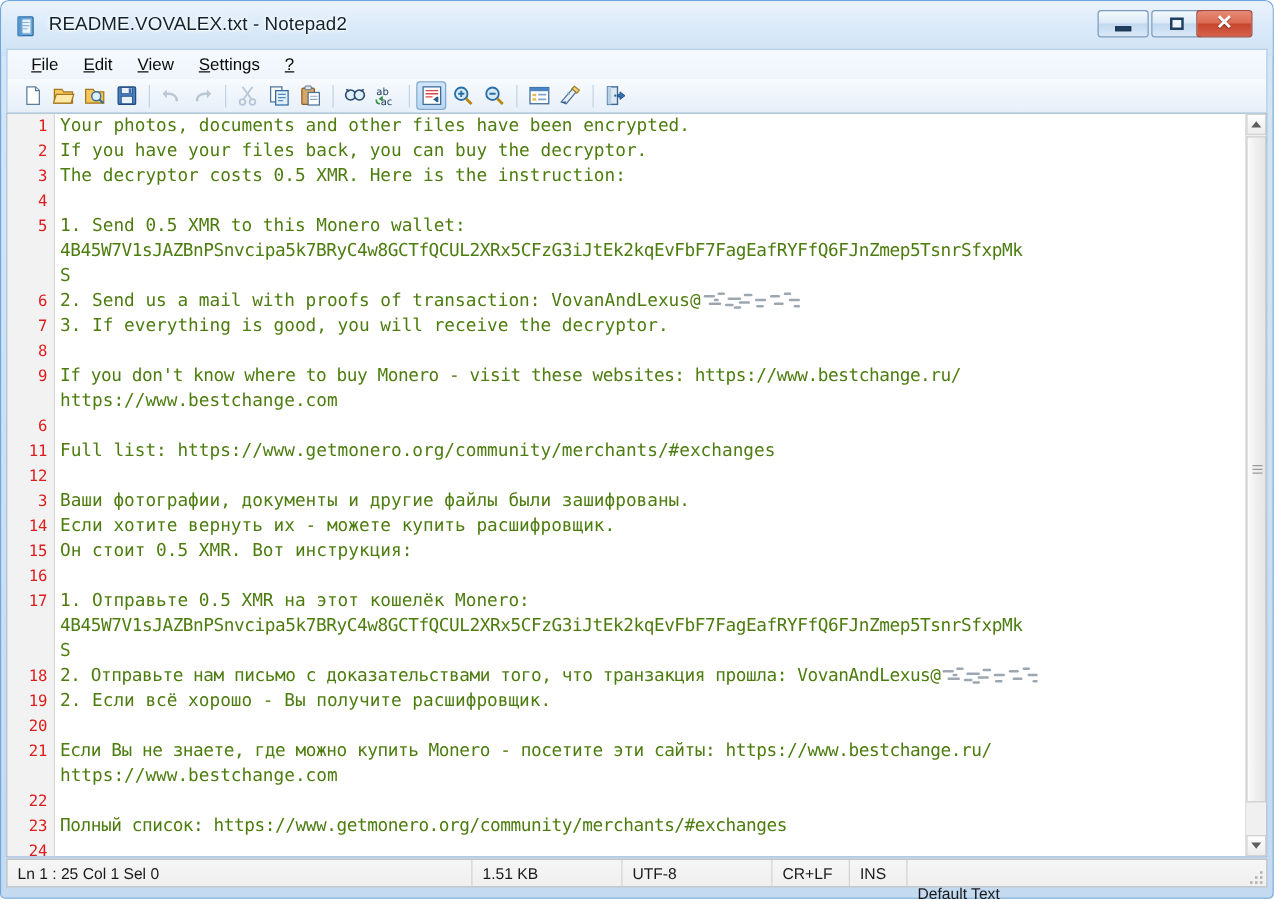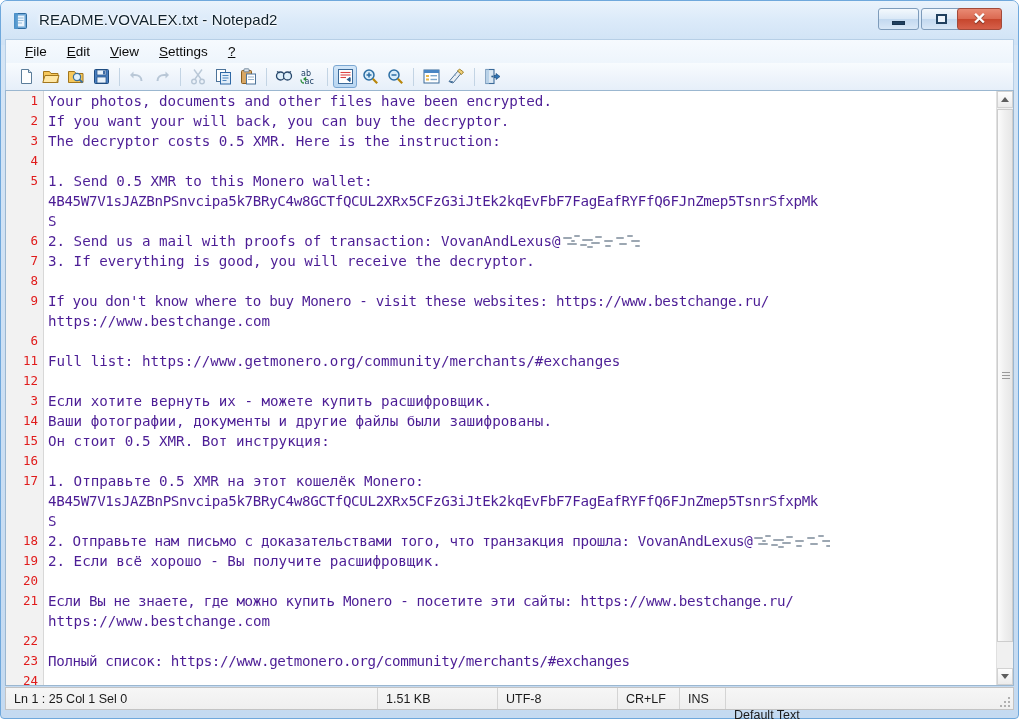--- a/index.html
+++ b/index.html
@@ -111,21 +111,21 @@
     border-right: 1px solid #d8d8d8;
   }
   #textarea {
     position: absolute; left: 39px; top: 0; right: 17px; bottom: 0;
     overflow: hidden;
   }
   .row {
     height: 20px; line-height: 20px;
     font-family: "DejaVu Sans Mono", "Liberation Mono", monospace;
     font-size: 14.2px;
-    color: #4c1d95;
+    color: #4d7c0f;
     white-space: pre;
     position: relative;
   }
   .lnum {
     position: absolute; right: 5px; top: 0;
     height: 20px; line-height: 20px;
     font-family: "DejaVu Sans Mono","Liberation Mono", monospace;
     font-size: 12.5px;
     color: #e01b1b;
     text-align: right;
@@ -481,36 +481,36 @@
         </div>
         <div class="gutter-row">
           <span class="lnum">23</span>
         </div>
         <div class="gutter-row">
           <span class="lnum">24</span>
         </div>
       </div>
     <div id="textarea">
         <div class="row"><span class="txt">Your photos, documents and other files have been encrypted.</span></div>
-        <div class="row"><span class="txt">If you want your will back, you can buy the decryptor.</span></div>
+        <div class="row"><span class="txt">If you have your files back, you can buy the decryptor.</span></div>
         <div class="row"><span class="txt">The decryptor costs 0.5 XMR. Here is the instruction:</span></div>
         <div class="row"><span class="txt"></span></div>
         <div class="row"><span class="txt">1. Send 0.5 XMR to this Monero wallet:</span></div>
         <div class="row mono-small"><span class="txt">4B45W7V1sJAZBnPSnvcipa5k7BRyC4w8GCTfQCUL2XRx5CFzG3iJtEk2kqEvFbF7FagEafRYFfQ6FJnZmep5TsnrSfxpMk</span></div>
         <div class="row"><span class="txt">S</span></div>
         <div class="row"><span class="txt">2. Send us a mail with proofs of transaction: VovanAndLexus@</span><span class="redact"><i style="left: 2px; top: 3px; width: 9px; height: 2px;"></i><i style="left: 13px; top: 1px; width: 6px; height: 2px;"></i><i style="left: 21px; top: 5px; width: 11px; height: 2px;"></i><i style="left: 34px; top: 2px; width: 7px; height: 2px;"></i><i style="left: 43px; top: 6px; width: 9px; height: 2px;"></i><i style="left: 55px; top: 3px; width: 8px; height: 2px;"></i><i style="left: 66px; top: 1px; width: 6px; height: 2px;"></i><i style="left: 6px; top: 9px; width: 10px; height: 2px;"></i><i style="left: 19px; top: 10px; width: 7px; height: 2px;"></i><i style="left: 30px; top: 8px; width: 9px; height: 2px;"></i><i style="left: 44px; top: 11px; width: 6px; height: 2px;"></i><i style="left: 58px; top: 9px; width: 8px; height: 2px;"></i><i style="left: 70px; top: 6px; width: 9px; height: 2px;"></i><i style="left: 74px; top: 11px; width: 5px; height: 2px;"></i><i style="left: 10px; top: 6px; width: 4px; height: 2px;"></i><i style="left: 26px; top: 12px; width: 6px; height: 2px;"></i></span></div>
         <div class="row"><span class="txt">3. If everything is good, you will receive the decryptor.</span></div>
         <div class="row"><span class="txt"></span></div>
         <div class="row mono-small"><span class="txt">If you don't know where to buy Monero - visit these websites: https://www.bestchange.ru/</span></div>
         <div class="row"><span class="txt">https://www.bestchange.com</span></div>
         <div class="row"><span class="txt"></span></div>
         <div class="row"><span class="txt">Full list: https://www.getmonero.org/community/merchants/#exchanges</span></div>
         <div class="row"><span class="txt"></span></div>
+        <div class="row"><span class="txt">Ваши фотографии, документы и другие файлы были зашифрованы.</span></div>
         <div class="row"><span class="txt">Если хотите вернуть их - можете купить расшифровщик.</span></div>
-        <div class="row"><span class="txt">Ваши фотографии, документы и другие файлы были зашифрованы.</span></div>
         <div class="row"><span class="txt">Он стоит 0.5 XMR. Вот инструкция:</span></div>
         <div class="row"><span class="txt"></span></div>
         <div class="row"><span class="txt">1. Отправьте 0.5 XMR на этот кошелёк Monero:</span></div>
         <div class="row mono-small"><span class="txt">4B45W7V1sJAZBnPSnvcipa5k7BRyC4w8GCTfQCUL2XRx5CFzG3iJtEk2kqEvFbF7FagEafRYFfQ6FJnZmep5TsnrSfxpMk</span></div>
         <div class="row"><span class="txt">S</span></div>
         <div class="row mono-small"><span class="txt">2. Отправьте нам письмо с доказательствами того, что транзакция прошла: VovanAndLexus@</span><span class="redact redact2"><i style="left: 2px; top: 3px; width: 9px; height: 2px;"></i><i style="left: 13px; top: 1px; width: 6px; height: 2px;"></i><i style="left: 21px; top: 5px; width: 11px; height: 2px;"></i><i style="left: 34px; top: 2px; width: 7px; height: 2px;"></i><i style="left: 43px; top: 6px; width: 9px; height: 2px;"></i><i style="left: 55px; top: 3px; width: 8px; height: 2px;"></i><i style="left: 66px; top: 1px; width: 6px; height: 2px;"></i><i style="left: 6px; top: 9px; width: 10px; height: 2px;"></i><i style="left: 19px; top: 10px; width: 7px; height: 2px;"></i><i style="left: 30px; top: 8px; width: 9px; height: 2px;"></i><i style="left: 44px; top: 11px; width: 6px; height: 2px;"></i><i style="left: 58px; top: 9px; width: 8px; height: 2px;"></i><i style="left: 70px; top: 6px; width: 9px; height: 2px;"></i><i style="left: 74px; top: 11px; width: 5px; height: 2px;"></i><i style="left: 10px; top: 6px; width: 4px; height: 2px;"></i><i style="left: 26px; top: 12px; width: 6px; height: 2px;"></i></span></div>
         <div class="row"><span class="txt">2. Если всё хорошо - Вы получите расшифровщик.</span></div>
         <div class="row"><span class="txt"></span></div>
         <div class="row mono-small"><span class="txt">Если Вы не знаете, где можно купить Monero - посетите эти сайты: https://www.bestchange.ru/</span></div>
         <div class="row"><span class="txt">https://www.bestchange.com</span></div>

